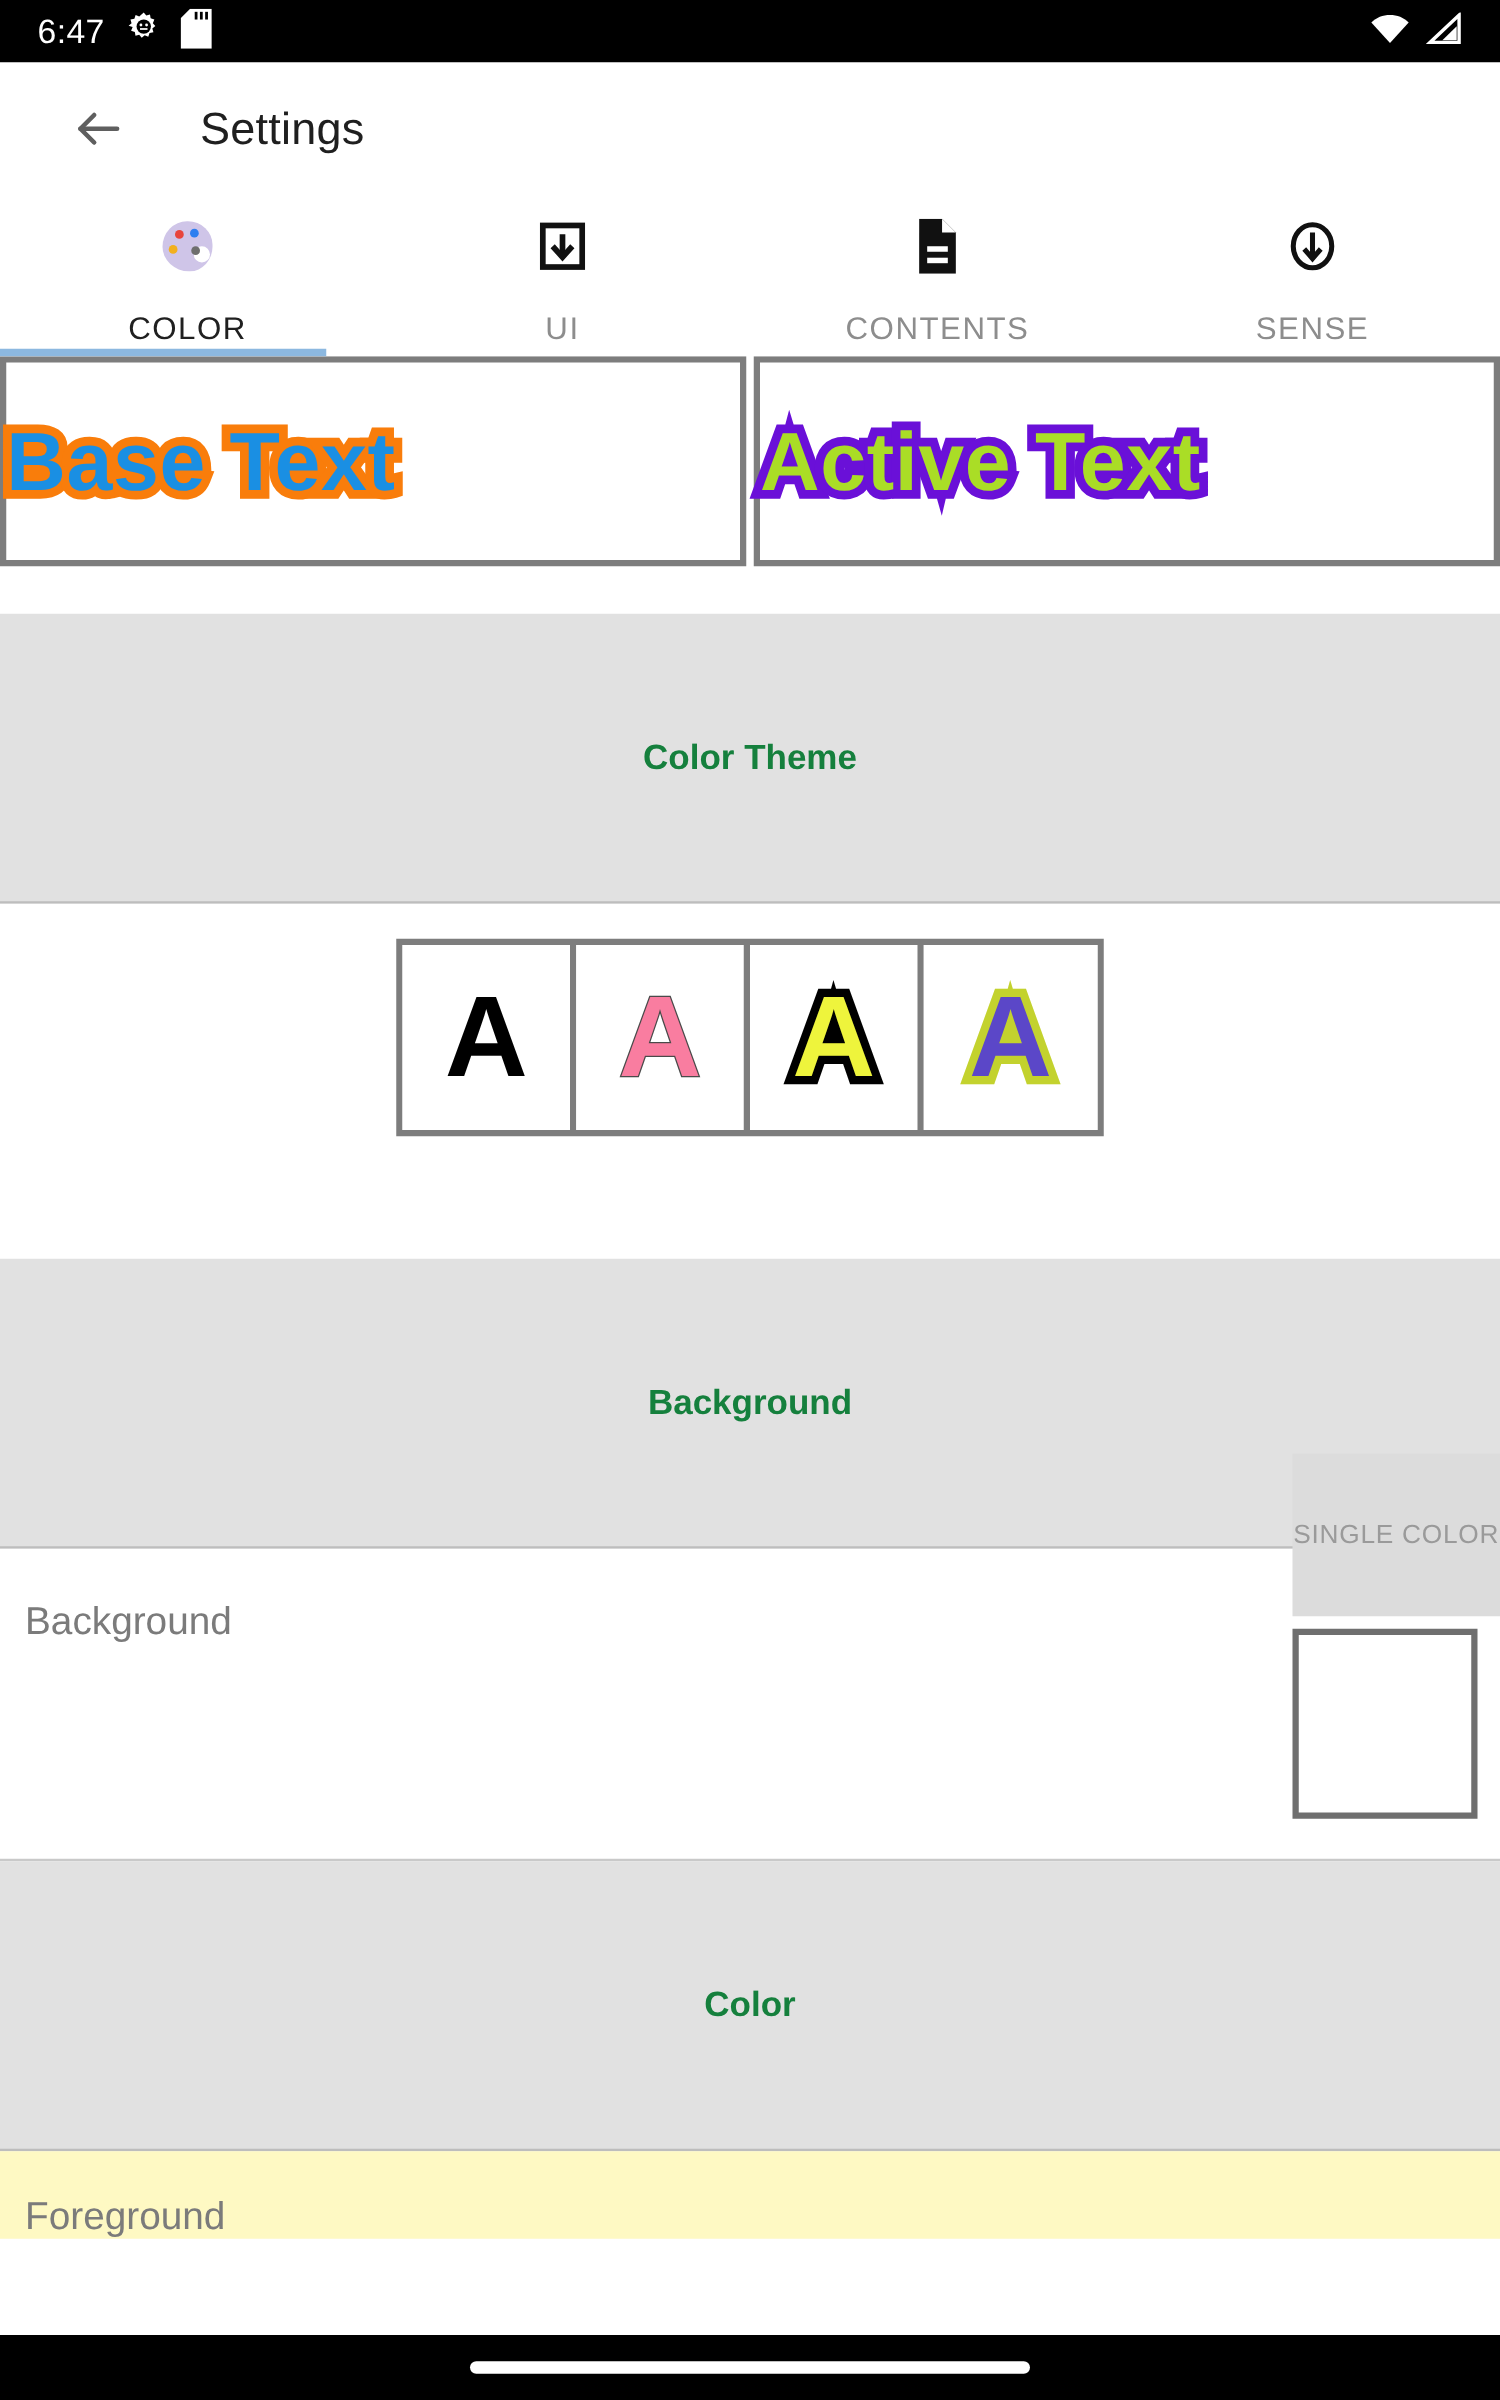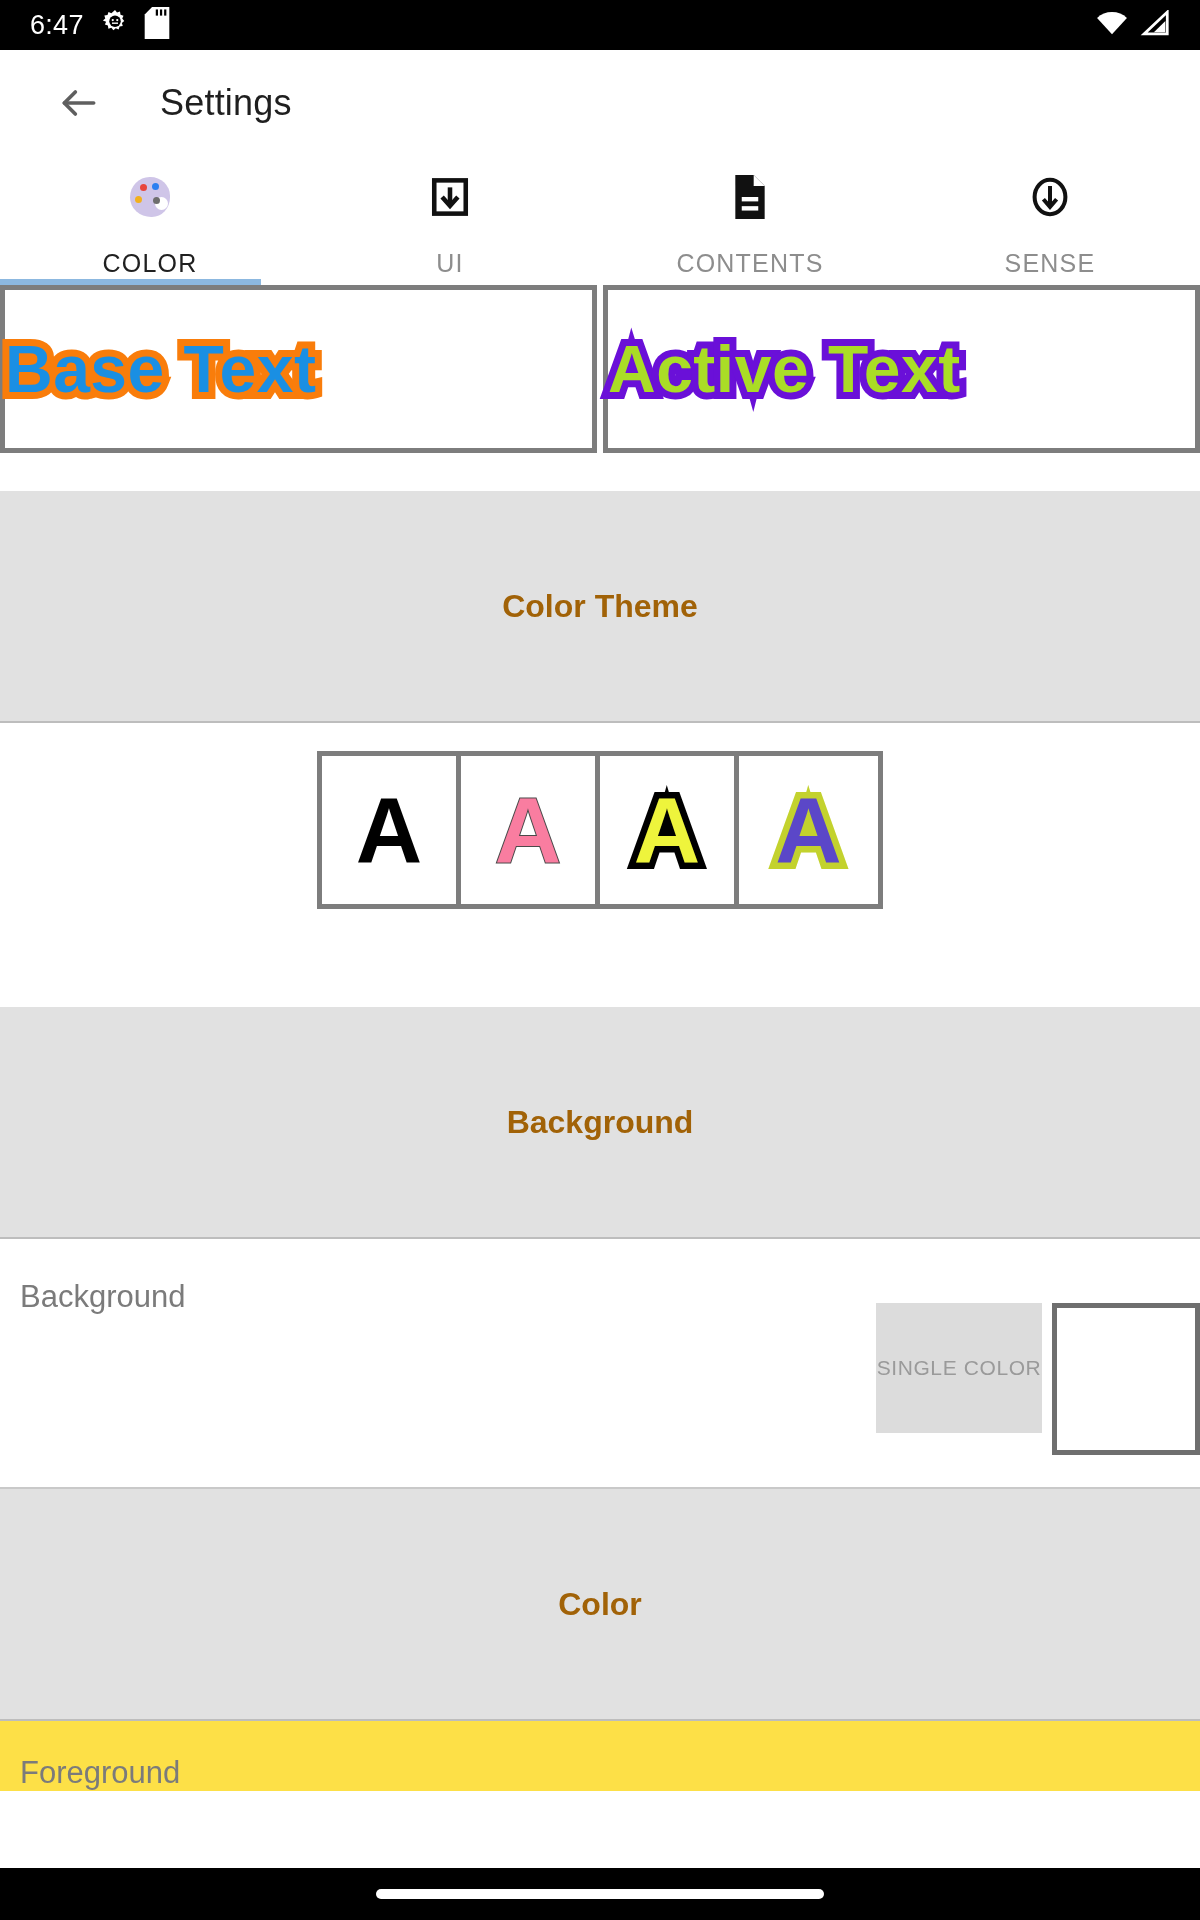--- a/index.html
+++ b/index.html
@@ -73,21 +73,21 @@
     paint-order:stroke fill;
   }
 
   
   .section-gap{ height:38px; background:#fff;}
   .section-head{
     height:232px; background:#e1e1e1;
     display:flex; align-items:center; justify-content:center;
     border-bottom:2px solid #bdbdbd;
   }
-  .section-head .title{ font-size:32px; font-weight:bold; color:#a16207; }
+  .section-head .title{ font-size:28px; font-weight:bold; color:#15803d; }
 
   
   .theme-row-wrap{ background:#fff; padding:28px 0 0 0; display:flex; justify-content:center;}
   .theme-row{ display:flex; border:5px solid #7d7d7d; }
   .swatch{
     width:139px; height:148px; background:#fff;
     display:flex; align-items:center; justify-content:center;
     border-right:5px solid #7d7d7d;
   }
   .swatch:last-child{ border-right:none; }
@@ -103,34 +103,34 @@
   .list-row{
     position:relative; background:#fff; height:250px;
     border-bottom:2px solid #c9c9c9;
   }
   .row-label{
     position:absolute; left:20px; top:40px;
     font-size:31px; color:#7b7b7b;
   }
   .row-controls{
     position:absolute; right:0; bottom:32px;
-    display:flex; align-items:stretch; gap:10px;
+    display:flex; align-items:stretch; gap:10px;flex-direction:column;
   }
   .chip-single{
     width:166px; height:130px; background:#dcdcdc;
     display:flex; align-items:center; justify-content:center;
     font-size:21px; letter-spacing:.6px; color:#9a9a9a;
   }
   .color-box{
     width:148px; height:152px; background:#fff; border:5px solid #6f6f6f;
   }
 
   
   .bottom-label{
-    padding:34px 20px 0 20px; font-size:31px; color:#7b7b7b; background:#fde047;
+    padding:34px 20px 0 20px; font-size:31px; color:#7b7b7b; background:#fef9c3;
   }
   .navbar{
     position:absolute; left:0; bottom:0; width:1200px; height:52px;
     background:#000; display:flex; align-items:center; justify-content:center;
   }
   .nav-pill{ width:448px; height:10px; background:#fff; border-radius:6px;}
 </style>
 </head>
 <body>
 

